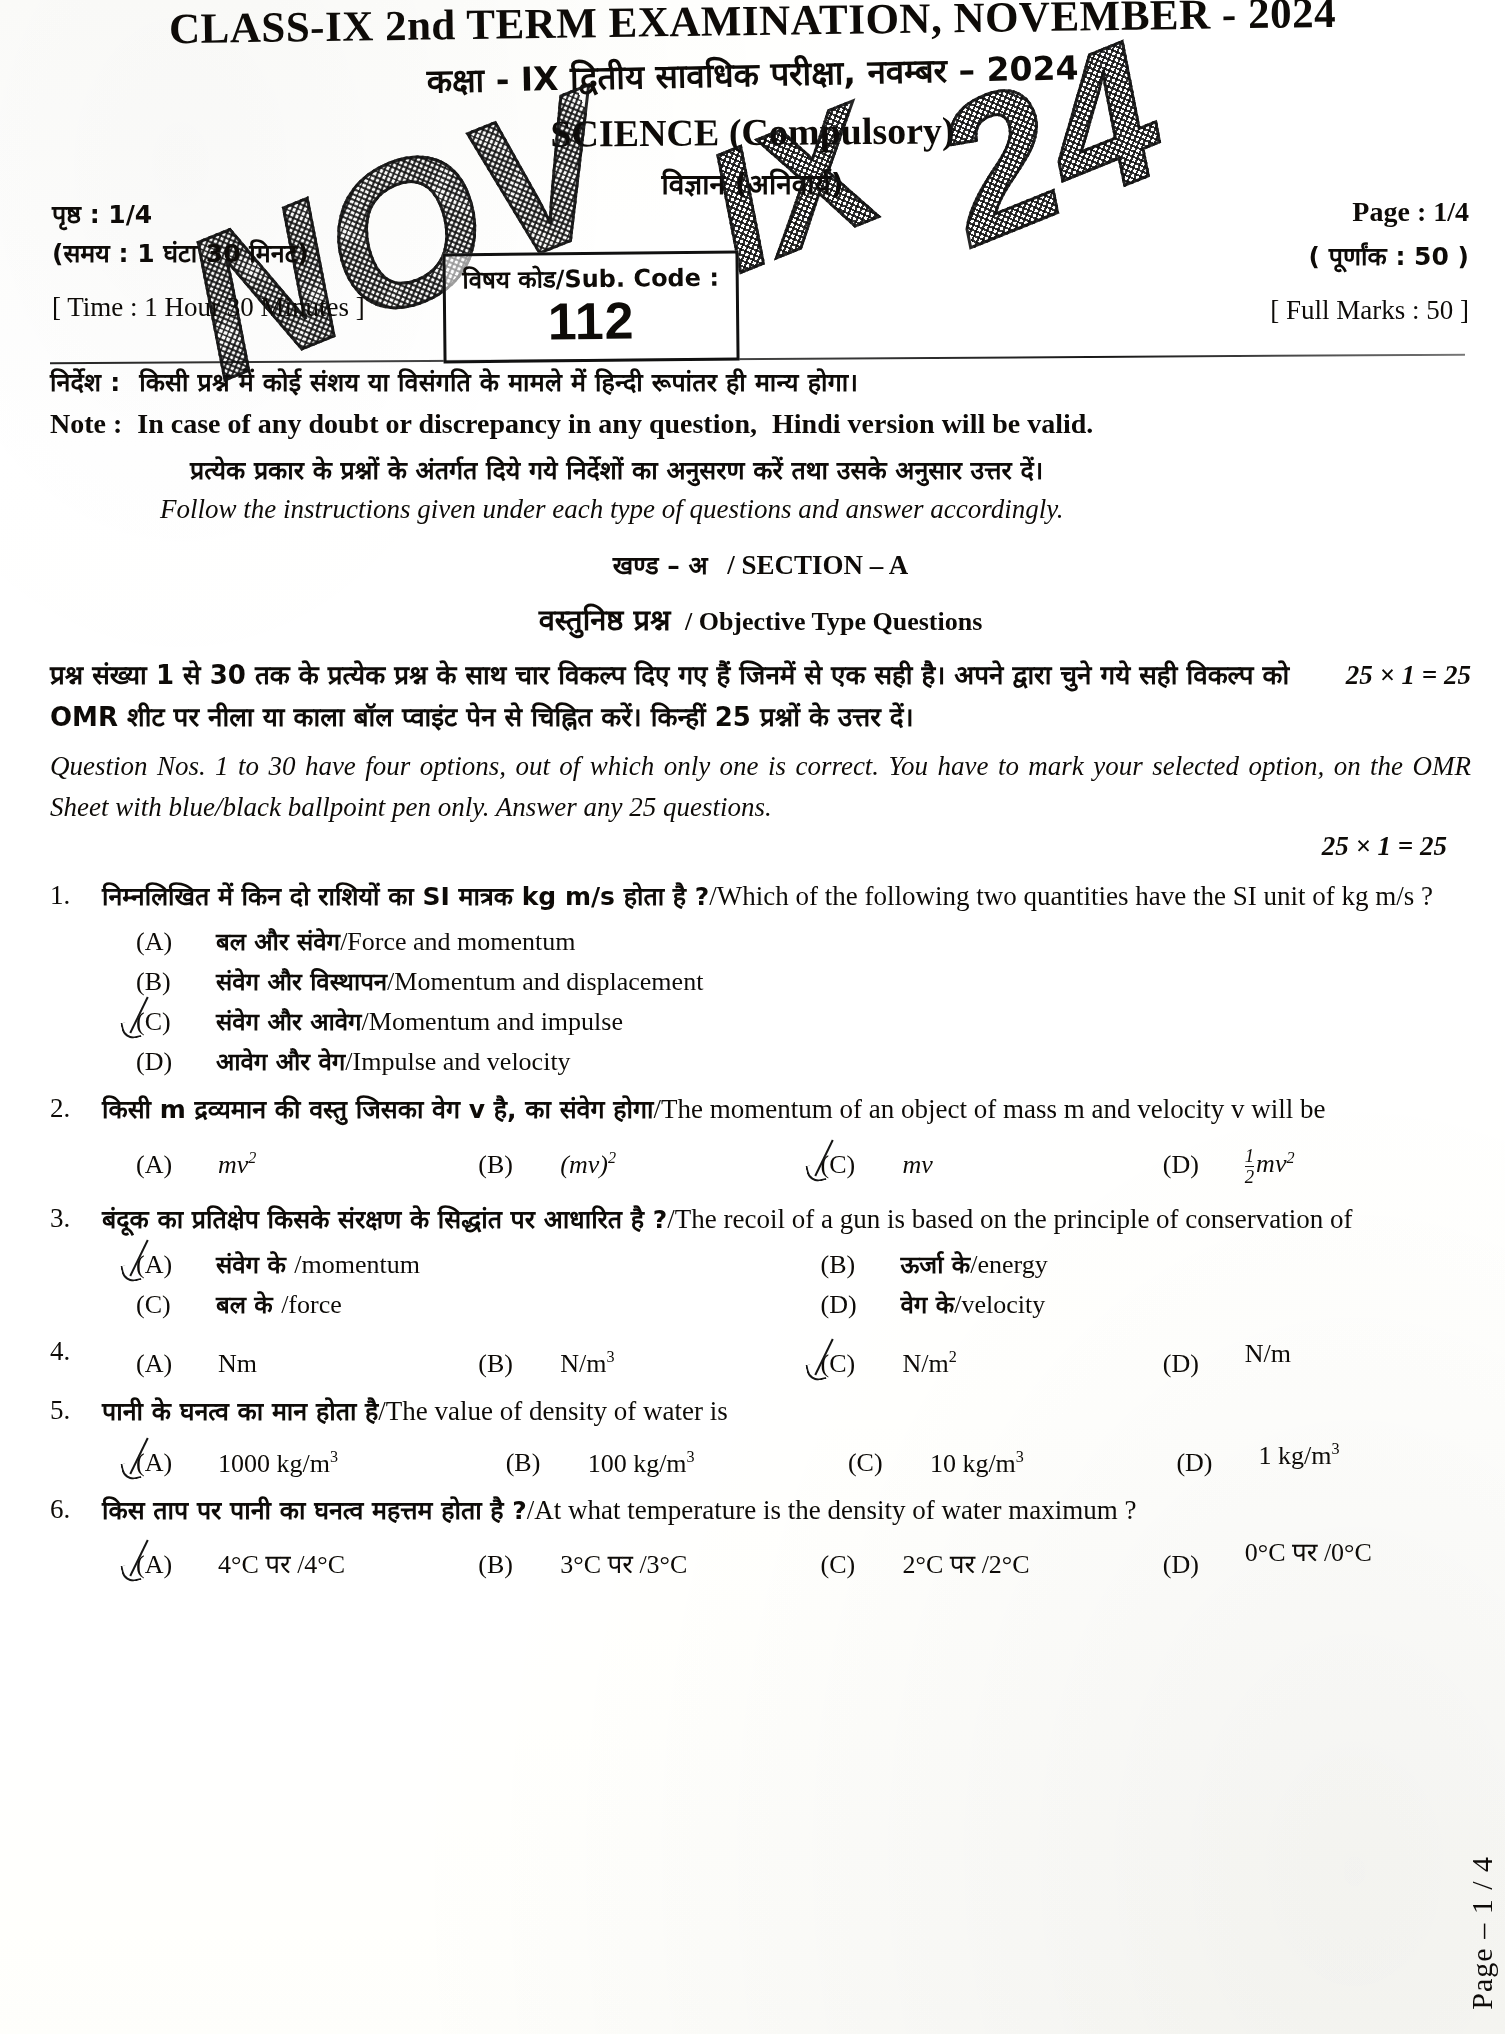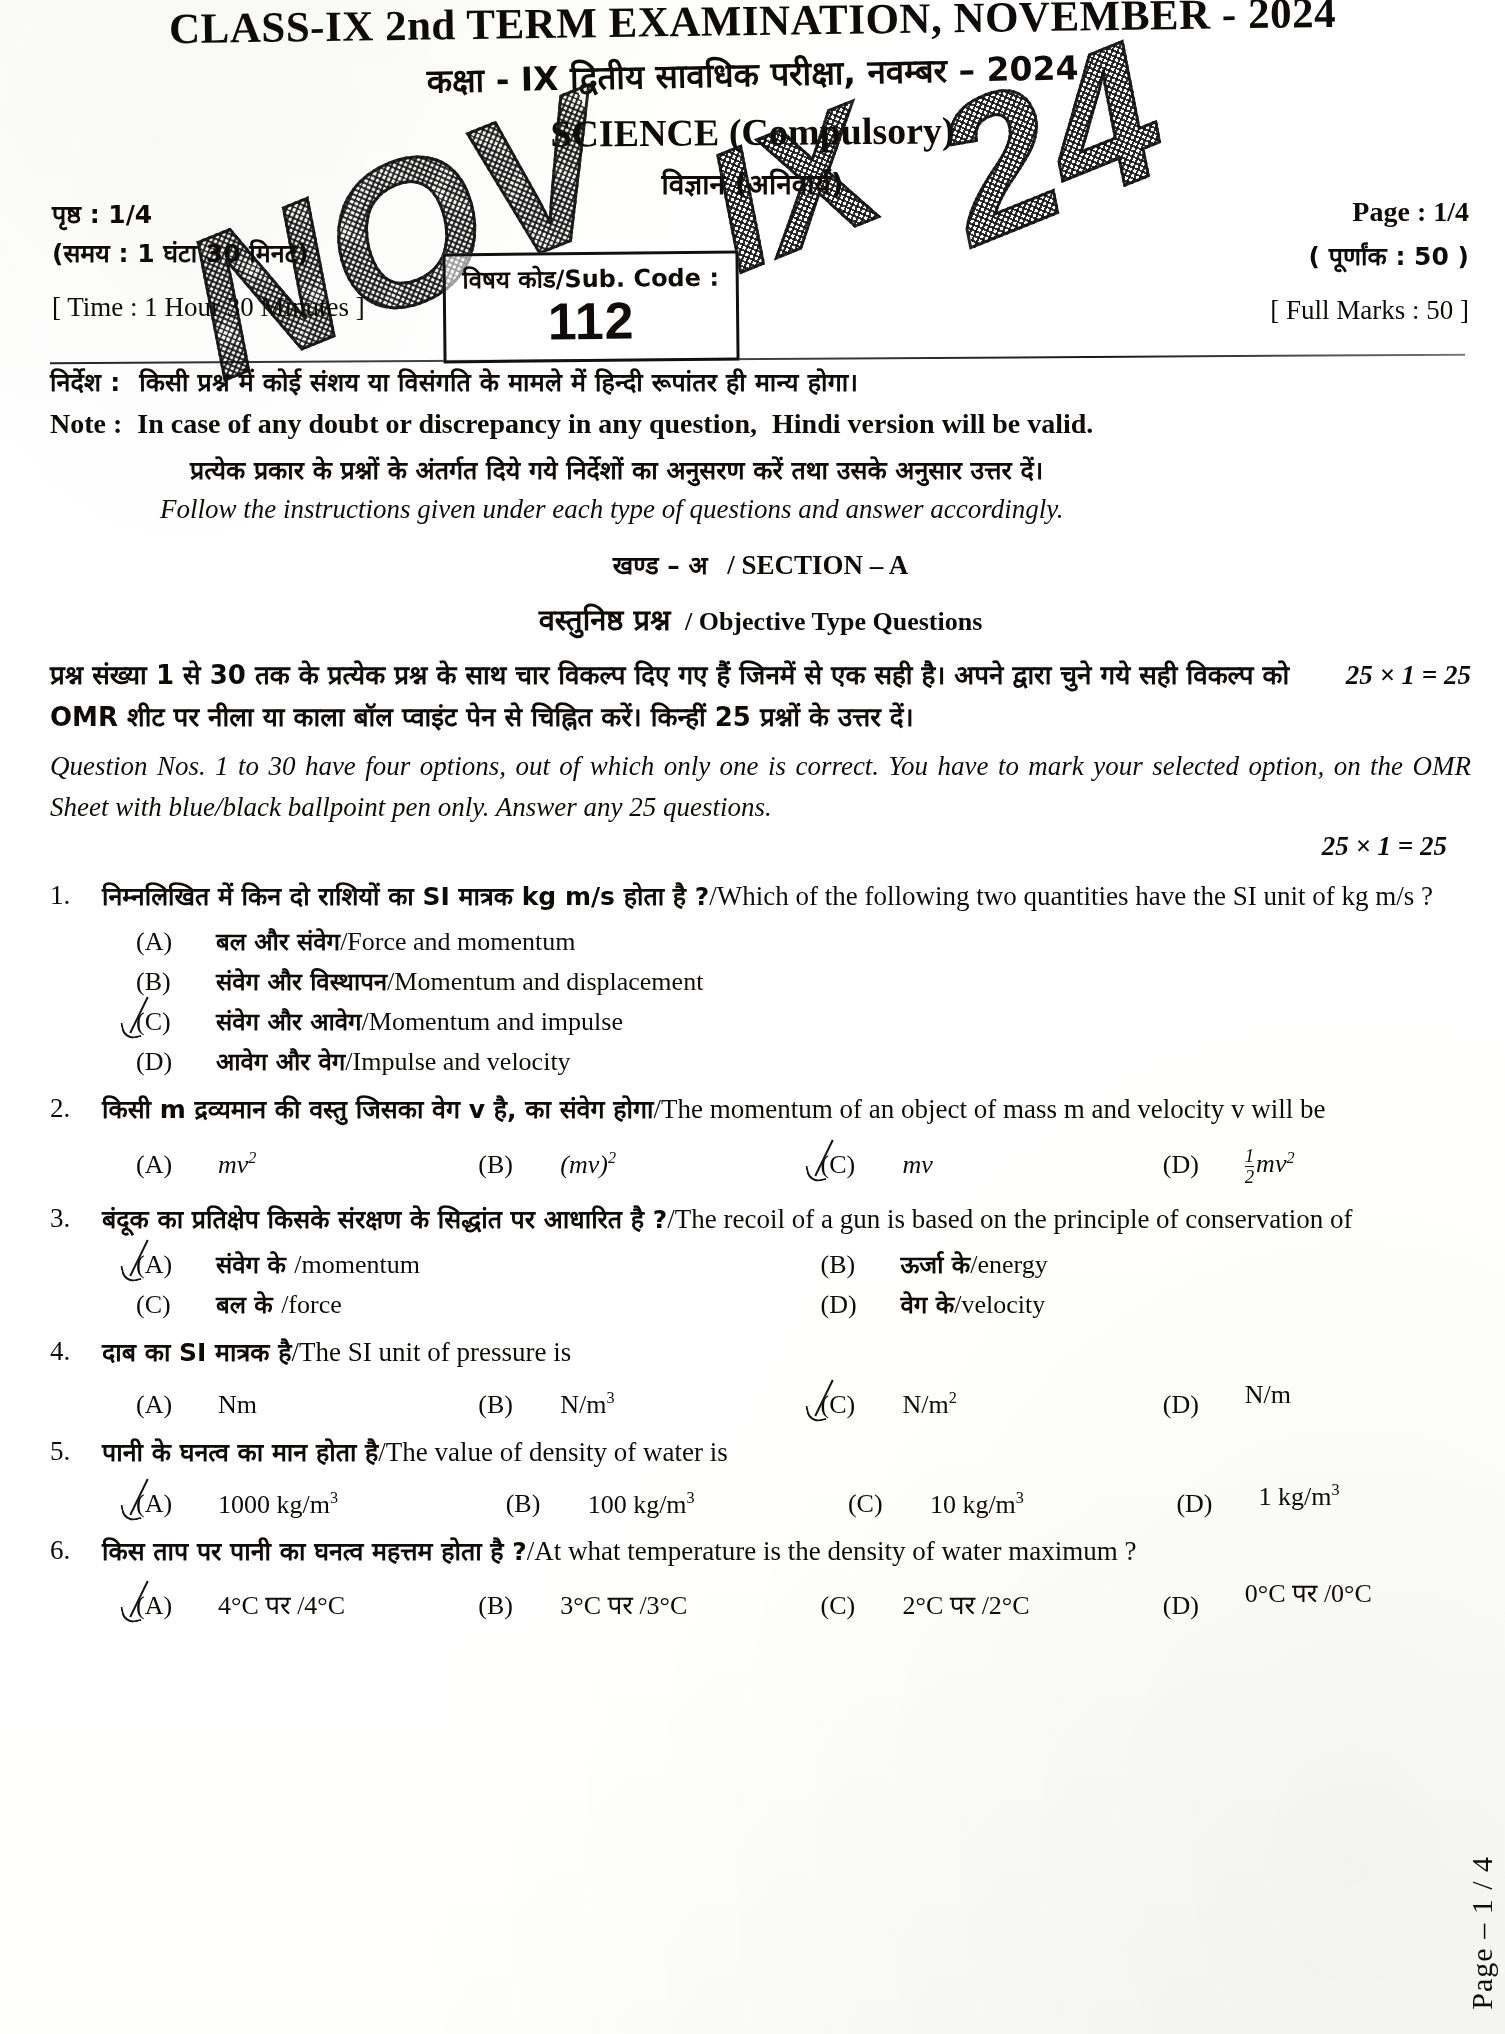--- a/index.html
+++ b/index.html
@@ -529,23 +529,20 @@
               <div class="opt-txt"><span class="hi">वेग के</span><span class="en">/velocity</span></div>
             </div>
           </div>
         </div>
       </div>
     </div>
 
     <div class="q">
       <div class="q-num">4.</div>
       <div class="q-body">
-        <div class="q-text">
-          <span class="hi">दाब का SI मात्रक है</span><span class="en">/The SI unit of pressure is</span>
-        </div>
         <div class="opt-row cols-4" style="margin-top:16px;">
           <div class="opt">
             <div class="opt-key">(A)</div>
             <div class="opt-txt en">Nm</div>
           </div>
           <div class="opt">
             <div class="opt-key">(B)</div>
             <div class="opt-txt en">N/m<sup>3</sup></div>
           </div>
           <div class="opt">

